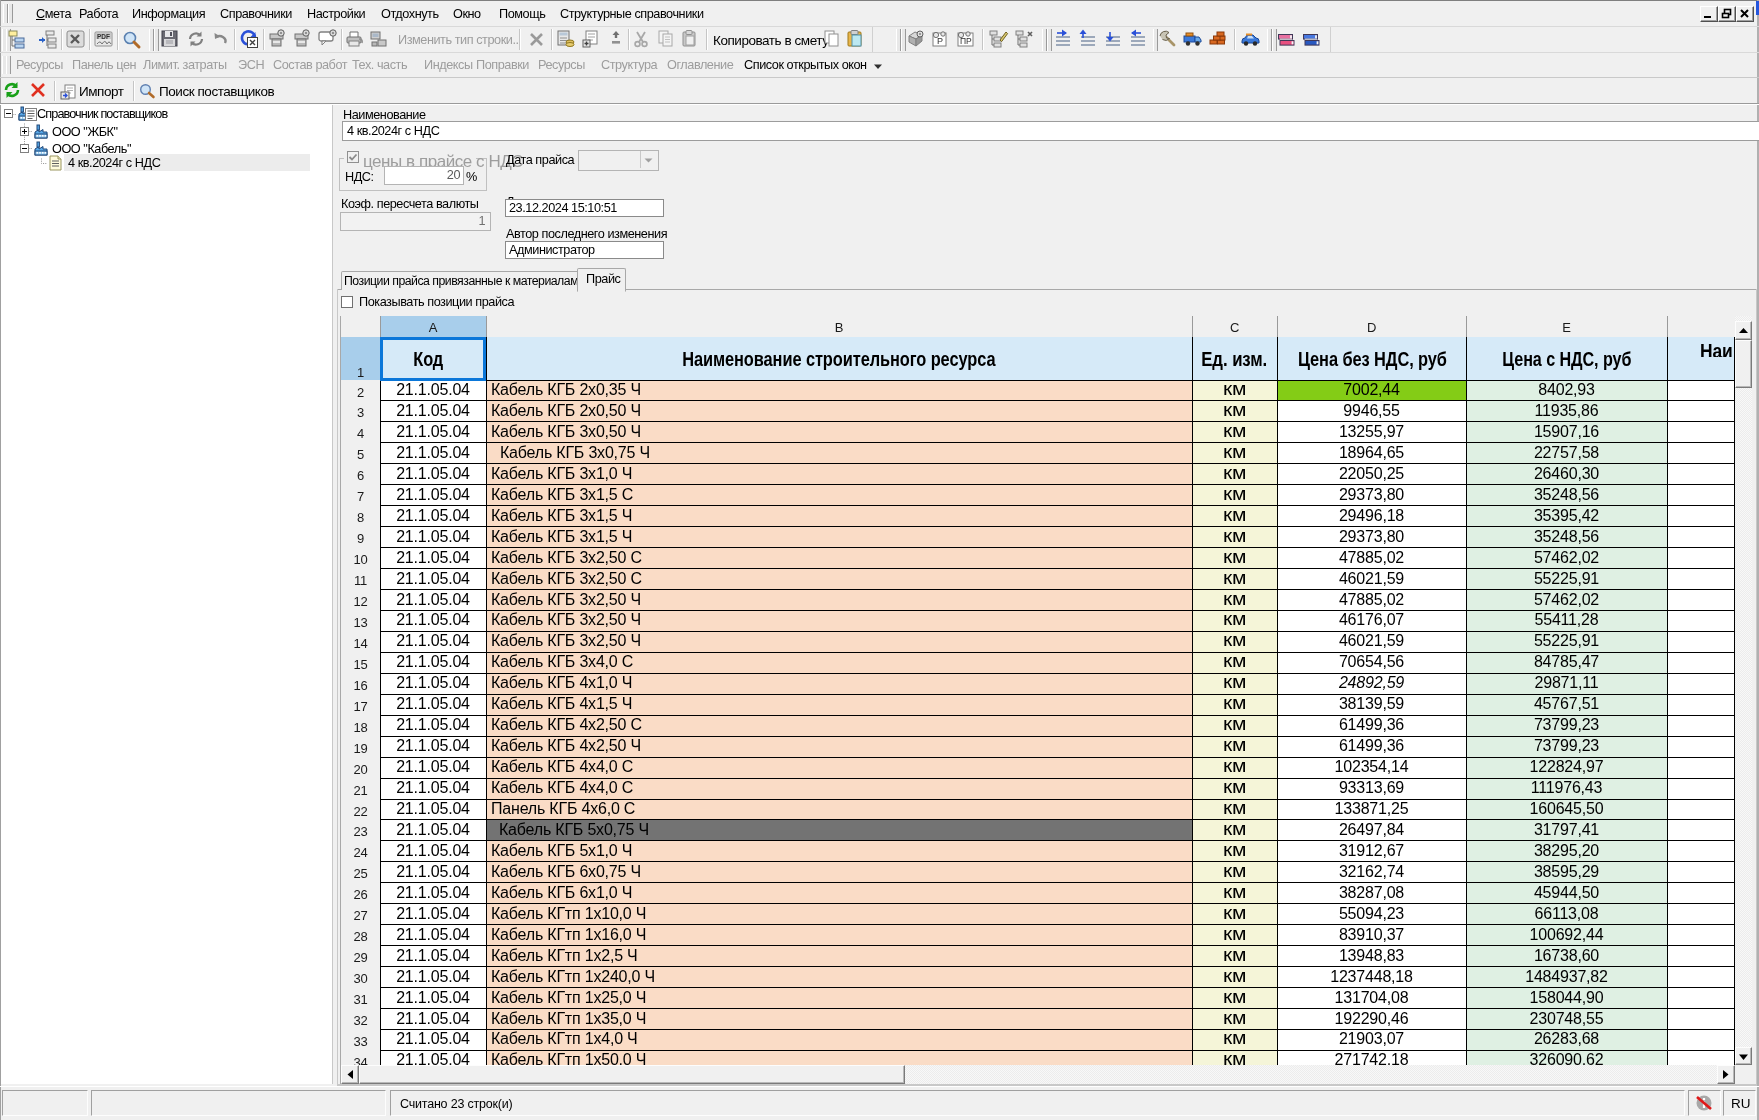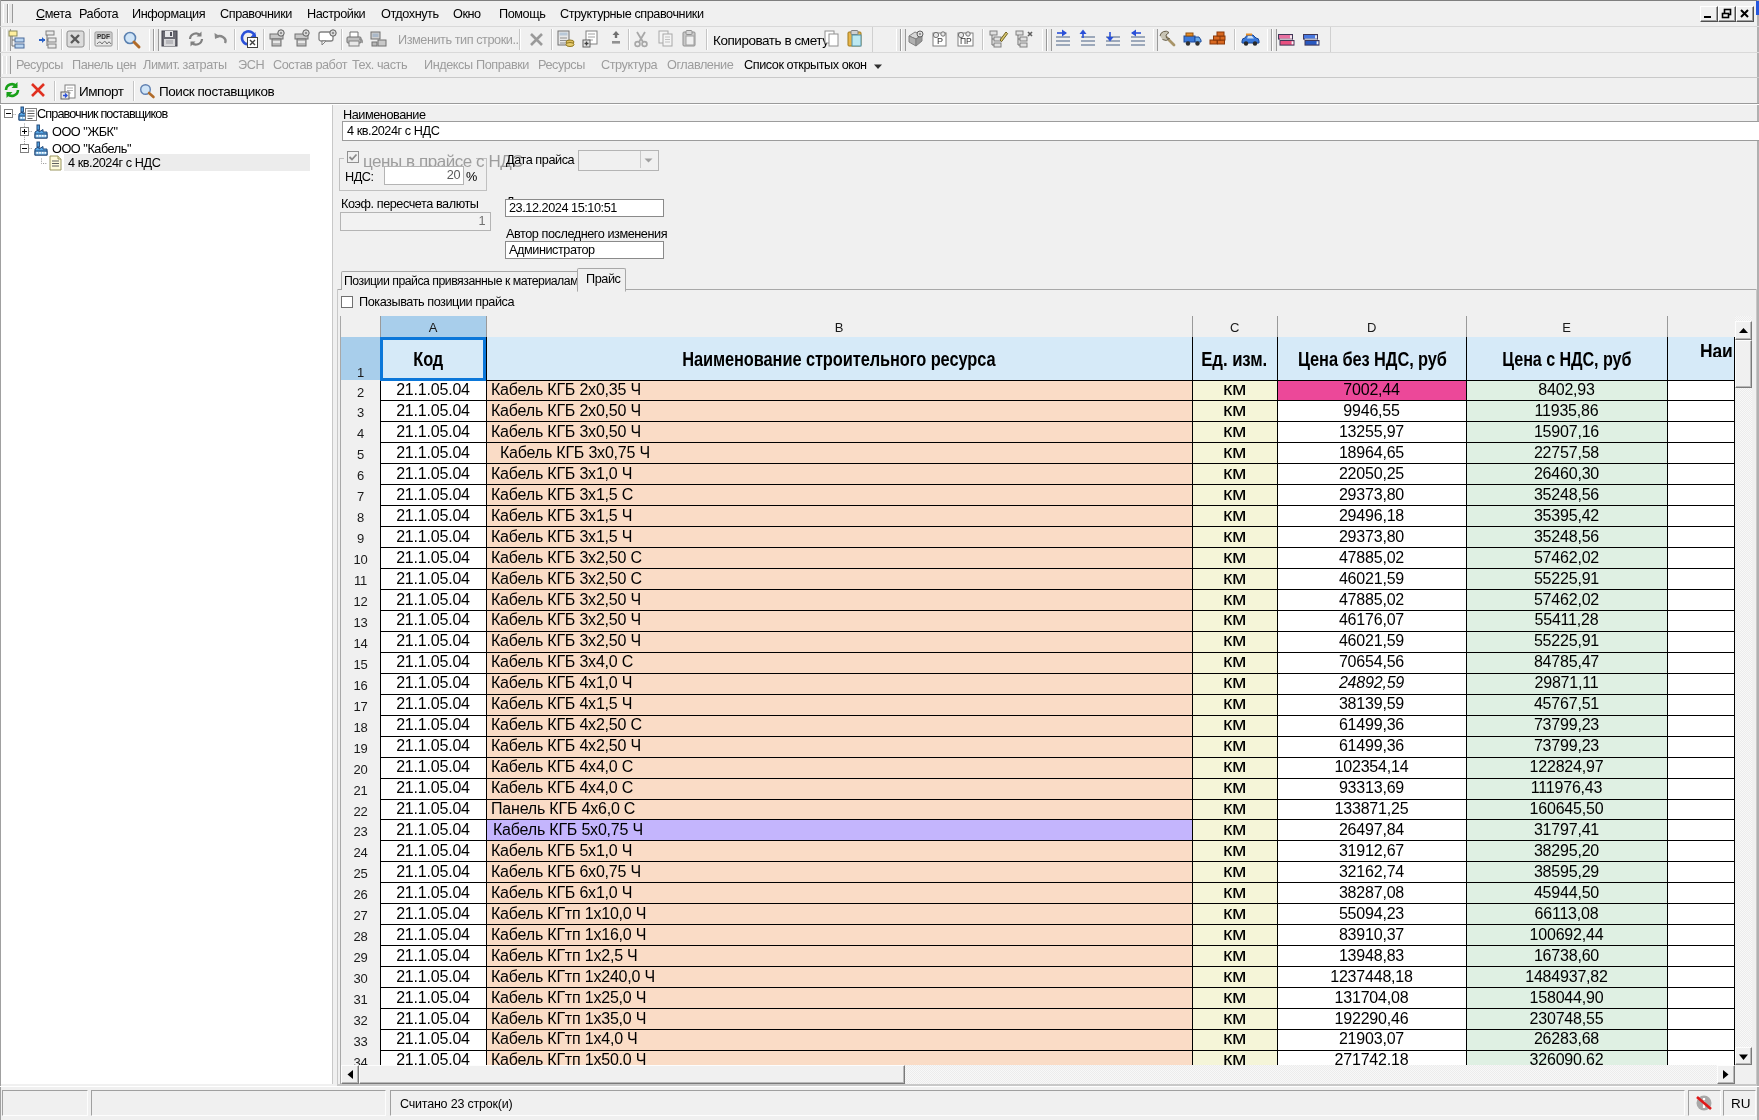--- a/index.html
+++ b/index.html
@@ -461,21 +461,21 @@
 <div class="cell" style="left:380px;top:337px;width:96px;height:43px;line-height:43px;text-align:center;"><span class="hx" style="transform:scaleX(0.78);">Код</span></div>
 <div class="cell" style="left:486px;top:337px;width:706px;height:43px;line-height:43px;text-align:center;"><span class="hx" style="transform:scaleX(0.78);">Наименование строительного ресурса</span></div>
 <div class="cell" style="left:1192px;top:337px;width:85px;height:43px;line-height:43px;text-align:center;"><span class="hx" style="transform:scaleX(0.80);">Ед. изм.</span></div>
 <div class="cell" style="left:1277px;top:337px;width:189px;height:43px;line-height:43px;text-align:center;"><span class="hx" style="transform:scaleX(0.78);">Цена без НДС, руб</span></div>
 <div class="cell" style="left:1466px;top:337px;width:201px;height:43px;line-height:43px;text-align:center;"><span class="hx" style="transform:scaleX(0.77);">Цена с НДС, руб</span></div>
 <div class="cell" style="left:1700px;top:339px;width:40px;height:18px;"><span class="hx" style="transform:scaleX(0.83);transform-origin:0 50%;">Наи</span></div>
 <div class="num" style="left:341px;top:384.50px;width:39px;">2</div>
 <div class="cell" style="left:380px;top:380.00px;width:106px;height:20.95px;line-height:19.45px;text-align:center;background:#ffffff;">21.1.05.04</div>
 <div class="cell" style="left:486px;top:380.00px;width:706px;height:20.95px;line-height:19.45px;background:#fadcc6;padding-left:5px;box-sizing:border-box;">Кабель КГБ 2х0,35 Ч</div>
 <div class="cell" style="left:1192px;top:380.00px;width:85px;height:20.95px;line-height:19.45px;text-align:center;background:#f5f5d8;"><span style="display:inline-block;font-size:17.5px;transform:scaleX(1.2);">км</span></div>
-<div class="cell" style="left:1277px;top:380.00px;width:189px;height:20.95px;line-height:19.45px;text-align:center;background:#ec4899;">7002,44</div>
+<div class="cell" style="left:1277px;top:380.00px;width:189px;height:20.95px;line-height:19.45px;text-align:center;background:#84cc16;">7002,44</div>
 <div class="cell" style="left:1466px;top:380.00px;width:201px;height:20.95px;line-height:19.45px;text-align:center;background:#dff0e3;">8402,93</div>
 <div class="cell" style="left:1667px;top:380.00px;width:68px;height:20.95px;background:#ffffff;"></div>
 <div class="num" style="left:341px;top:405.45px;width:39px;">3</div>
 <div class="cell" style="left:380px;top:400.95px;width:106px;height:20.95px;line-height:19.45px;text-align:center;background:#ffffff;">21.1.05.04</div>
 <div class="cell" style="left:486px;top:400.95px;width:706px;height:20.95px;line-height:19.45px;background:#fadcc6;padding-left:5px;box-sizing:border-box;">Кабель КГБ 2х0,50 Ч</div>
 <div class="cell" style="left:1192px;top:400.95px;width:85px;height:20.95px;line-height:19.45px;text-align:center;background:#f5f5d8;"><span style="display:inline-block;font-size:17.5px;transform:scaleX(1.2);">км</span></div>
 <div class="cell" style="left:1277px;top:400.95px;width:189px;height:20.95px;line-height:19.45px;text-align:center;background:#ffffff;">9946,55</div>
 <div class="cell" style="left:1466px;top:400.95px;width:201px;height:20.95px;line-height:19.45px;text-align:center;background:#dff0e3;">11935,86</div>
 <div class="cell" style="left:1667px;top:400.95px;width:68px;height:20.95px;background:#ffffff;"></div>
 <div class="num" style="left:341px;top:426.40px;width:39px;">4</div>
@@ -606,21 +606,21 @@
 <div class="cell" style="left:1667px;top:778.05px;width:68px;height:20.95px;background:#ffffff;"></div>
 <div class="num" style="left:341px;top:803.50px;width:39px;">22</div>
 <div class="cell" style="left:380px;top:799.00px;width:106px;height:20.95px;line-height:19.45px;text-align:center;background:#ffffff;">21.1.05.04</div>
 <div class="cell" style="left:486px;top:799.00px;width:706px;height:20.95px;line-height:19.45px;background:#fadcc6;padding-left:5px;box-sizing:border-box;">Панель КГБ 4х6,0 С</div>
 <div class="cell" style="left:1192px;top:799.00px;width:85px;height:20.95px;line-height:19.45px;text-align:center;background:#f5f5d8;"><span style="display:inline-block;font-size:17.5px;transform:scaleX(1.2);">км</span></div>
 <div class="cell" style="left:1277px;top:799.00px;width:189px;height:20.95px;line-height:19.45px;text-align:center;background:#ffffff;">133871,25</div>
 <div class="cell" style="left:1466px;top:799.00px;width:201px;height:20.95px;line-height:19.45px;text-align:center;background:#dff0e3;">160645,50</div>
 <div class="cell" style="left:1667px;top:799.00px;width:68px;height:20.95px;background:#ffffff;"></div>
 <div class="num" style="left:341px;top:824.45px;width:39px;">23</div>
 <div class="cell" style="left:380px;top:819.95px;width:106px;height:20.95px;line-height:19.45px;text-align:center;background:#ffffff;">21.1.05.04</div>
-<div class="cell" style="left:486px;top:819.95px;width:706px;height:20.95px;line-height:19.45px;background:#c4b5fd;padding-left:7px;box-sizing:border-box;">Кабель КГБ 5х0,75 Ч</div>
+<div class="cell" style="left:486px;top:819.95px;width:706px;height:20.95px;line-height:19.45px;background:#737373;padding-left:13px;box-sizing:border-box;">Кабель КГБ 5х0,75 Ч</div>
 <div class="cell" style="left:1192px;top:819.95px;width:85px;height:20.95px;line-height:19.45px;text-align:center;background:#f5f5d8;"><span style="display:inline-block;font-size:17.5px;transform:scaleX(1.2);">км</span></div>
 <div class="cell" style="left:1277px;top:819.95px;width:189px;height:20.95px;line-height:19.45px;text-align:center;background:#ffffff;">26497,84</div>
 <div class="cell" style="left:1466px;top:819.95px;width:201px;height:20.95px;line-height:19.45px;text-align:center;background:#dff0e3;">31797,41</div>
 <div class="cell" style="left:1667px;top:819.95px;width:68px;height:20.95px;background:#ffffff;"></div>
 <div class="num" style="left:341px;top:845.40px;width:39px;">24</div>
 <div class="cell" style="left:380px;top:840.90px;width:106px;height:20.95px;line-height:19.45px;text-align:center;background:#ffffff;">21.1.05.04</div>
 <div class="cell" style="left:486px;top:840.90px;width:706px;height:20.95px;line-height:19.45px;background:#fadcc6;padding-left:5px;box-sizing:border-box;">Кабель КГБ 5х1,0 Ч</div>
 <div class="cell" style="left:1192px;top:840.90px;width:85px;height:20.95px;line-height:19.45px;text-align:center;background:#f5f5d8;"><span style="display:inline-block;font-size:17.5px;transform:scaleX(1.2);">км</span></div>
 <div class="cell" style="left:1277px;top:840.90px;width:189px;height:20.95px;line-height:19.45px;text-align:center;background:#ffffff;">31912,67</div>
 <div class="cell" style="left:1466px;top:840.90px;width:201px;height:20.95px;line-height:19.45px;text-align:center;background:#dff0e3;">38295,20</div>

